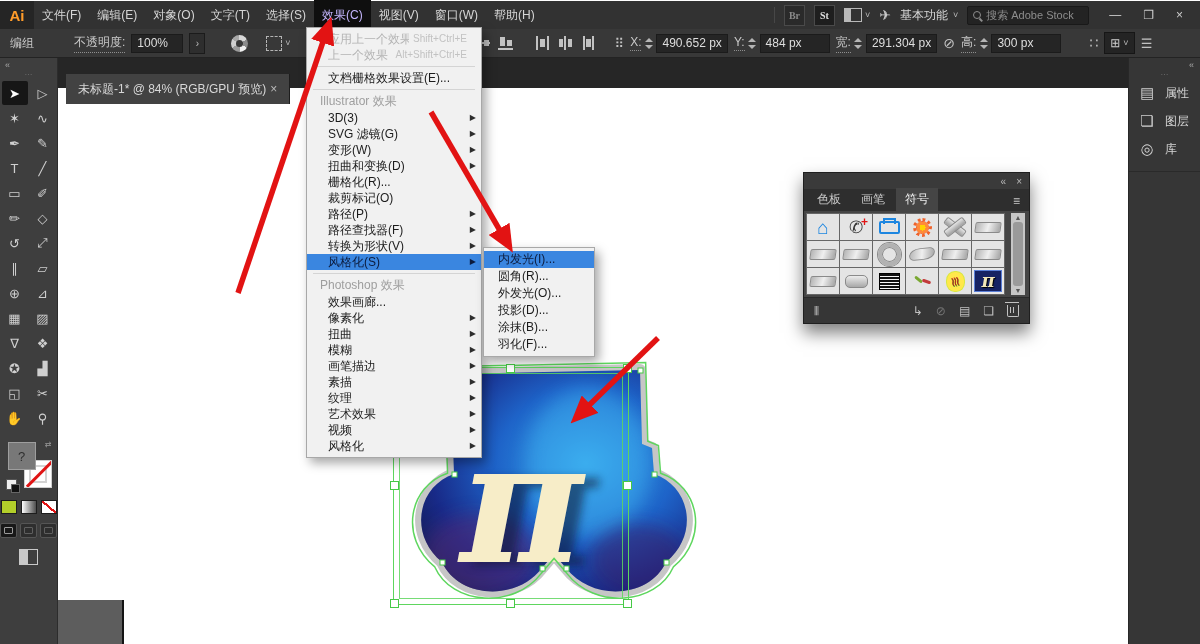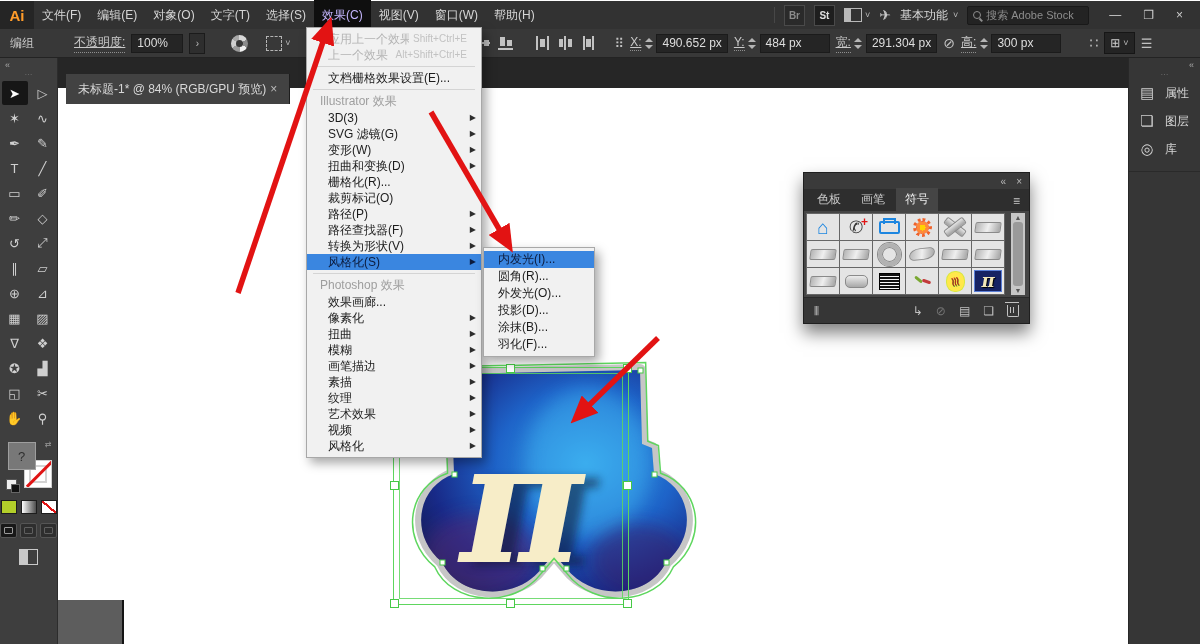--- a/index.html
+++ b/index.html
@@ -9,40 +9,40 @@
   
   .menubar{position:absolute;left:0;top:1px;width:1200px;height:28px;background:#323232;
     display:flex;align-items:center;z-index:30;}
   .ai-logo{width:34px;height:28px;background:#252525;color:#ff9c2a;font-weight:bold;font-size:15px;
     display:flex;align-items:center;justify-content:center;}
   .mb-item{padding:16px 8px;height:28px;line-height:28px;color:#d6d6d6;font-size:12px;white-space:nowrap;}
   .mb-item.active{background:#0f0f0f;color:#c4b5fd;}
   .mb-right{margin-left:auto;display:flex;align-items:center;gap:9px;padding-right:6px;}
   .mb-div{width:1px;height:16px;background:#474747;}
   .sq-badge{width:19px;height:19px;border:1px solid #4a4a4a;background:#2a2a2a;color:#8b8b8b;
-    font-size:10px;font-weight:bold;display:flex;align-items:center;justify-content:center;}
+    font-size:10px;font-weight:bold;display:flex;align-items:center;justify-content:center;font-family:Liberation Serif, serif;}
   .sq-badge.lit{background:#1e1e1e;color:#e0e0e0;}
   .ws-icon{width:16px;height:12px;border:1px solid #b9b9b9;position:relative;}
   .ws-icon::before{content:"";position:absolute;left:0;top:0;bottom:0;width:6px;background:#b9b9b9;}
   .caret{color:#bdbdbd;font-size:9px;}
   .workspace{color:#d8d8d8;font-size:12px;display:flex;align-items:center;gap:5px;text-align:right;}
   .searchbox{width:110px;height:17px;background:#232323;border:1px solid #191919;border-radius:2px;
     color:#8d8d8d;font-size:11px;display:flex;align-items:center;gap:5px;padding:0 5px;}
   .mag{width:6px;height:6px;border:1.5px solid #8d8d8d;border-radius:50%;position:relative;flex:none;}
   .mag::after{content:"";position:absolute;width:4px;height:1.5px;background:#8d8d8d;
     transform:rotate(45deg);left:5px;top:7px;}
   .win-btns{display:flex;align-items:center;}
   .win-btns span{color:#cccccc;font-size:12px;padding:0 11px;line-height:28px;}
 
   
   .controlbar{position:absolute;left:0;top:28px;width:1200px;height:30px;background:#383838;
     border-top:1px solid #2a2a2a;border-bottom:1px solid #232323;display:flex;align-items:center;
     font-size:12px;color:#c9c9c9;gap:6px;padding:0 10px;box-sizing:border-box;z-index:5;}
   .cb-label{white-space:nowrap;}
-  .u{border-bottom:1px dotted #8f8f8f;padding-bottom:1px;text-decoration:underline;}
+  .u{border-bottom:1px dotted #8f8f8f;padding-bottom:1px;}
   .val-box{background:#252525;border:1px solid #1b1b1b;height:17px;line-height:17px;
     padding:0 5px;color:#dedede;font-size:12px;white-space:nowrap;}
   .mini-btn{width:14px;height:19px;background:#2e2e2e;border:1px solid #1b1b1b;color:#bbb;
     display:flex;align-items:center;justify-content:center;font-size:10px;}
   .stepper{display:flex;flex-direction:column;gap:3px;align-items:center;width:9px;}
   .stepper i{width:0;height:0;border-left:4px solid transparent;border-right:4px solid transparent;}
   .stepper .up{border-bottom:4px solid #b5b5b5;}
   .stepper .dn{border-top:4px solid #b5b5b5;}
   .num-field{display:flex;align-items:center;gap:3px;}
   .wheel{width:17px;height:17px;border-radius:50%;

